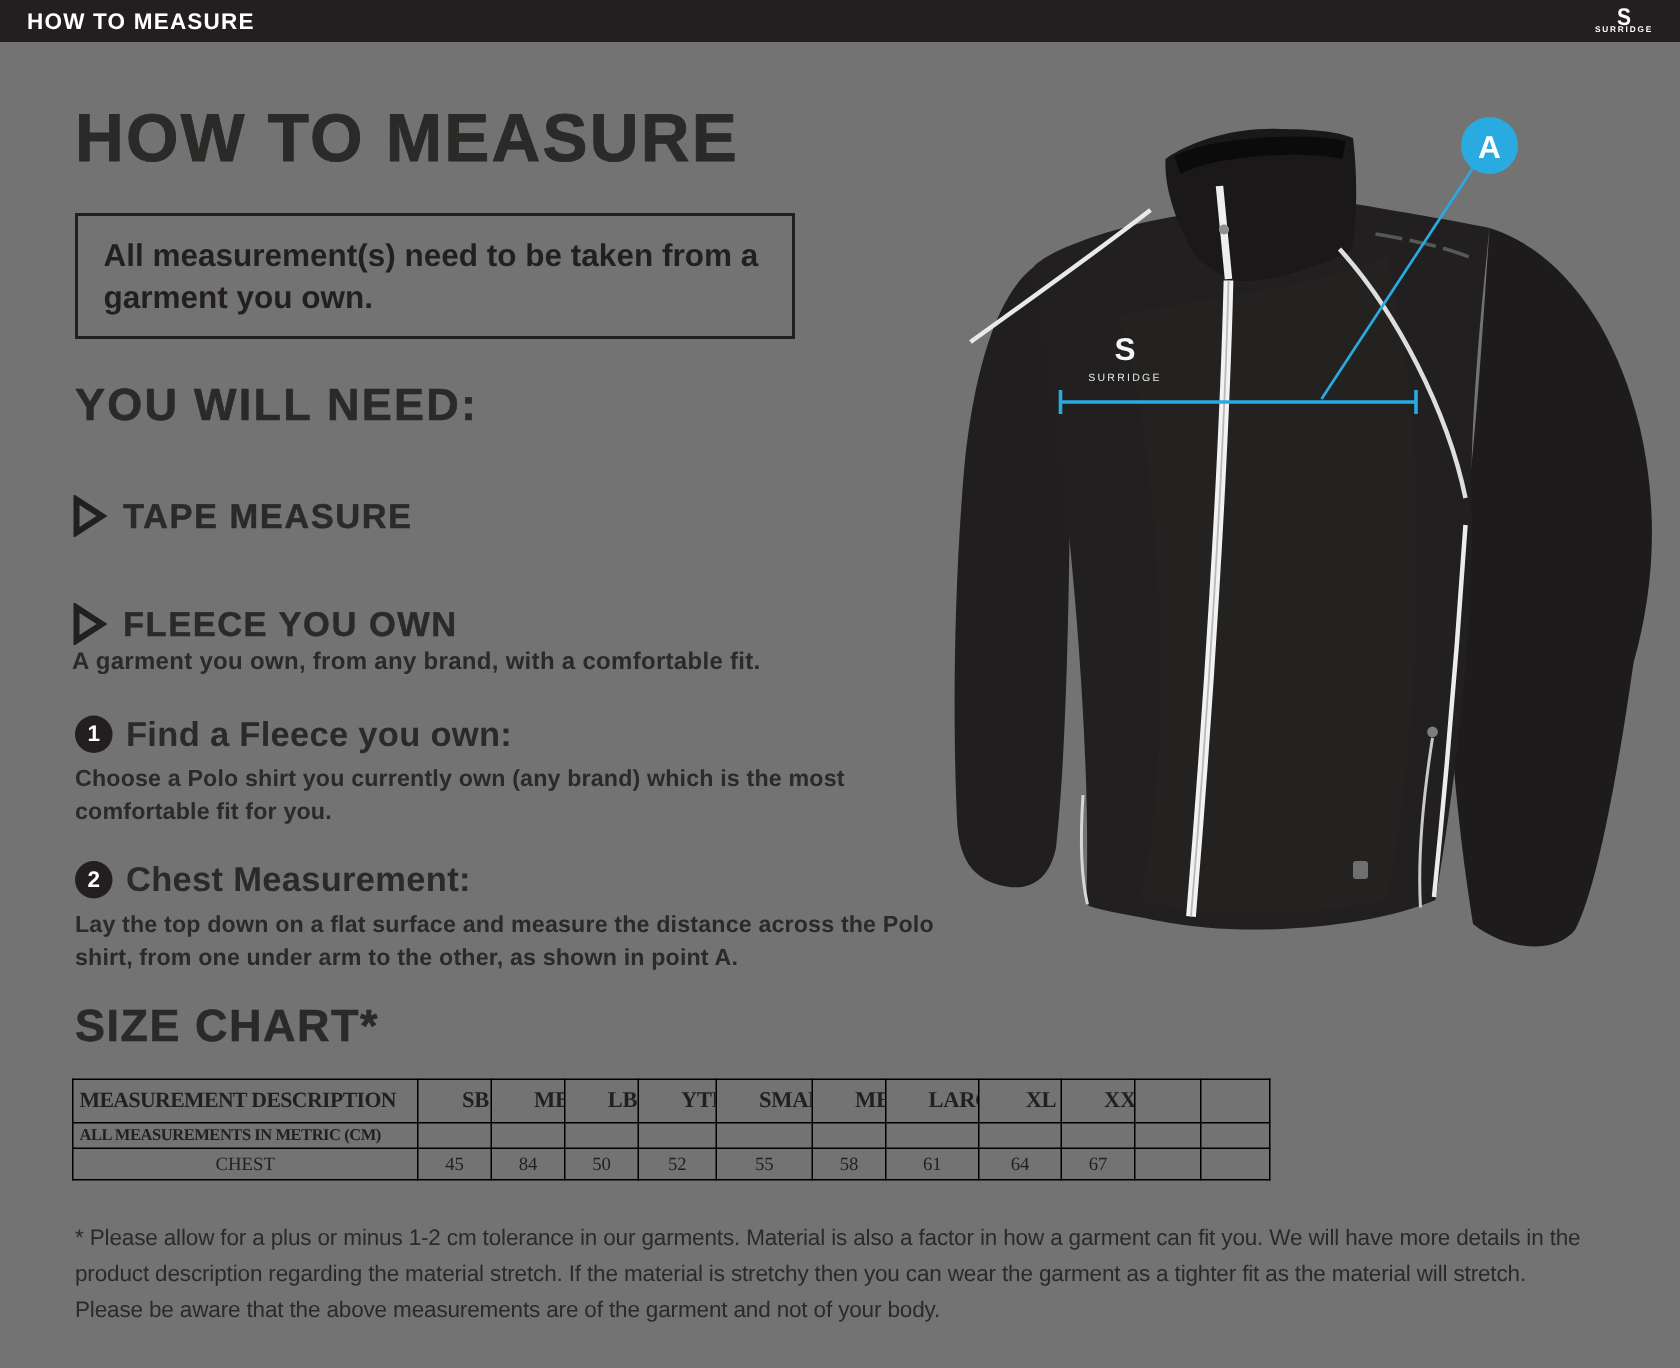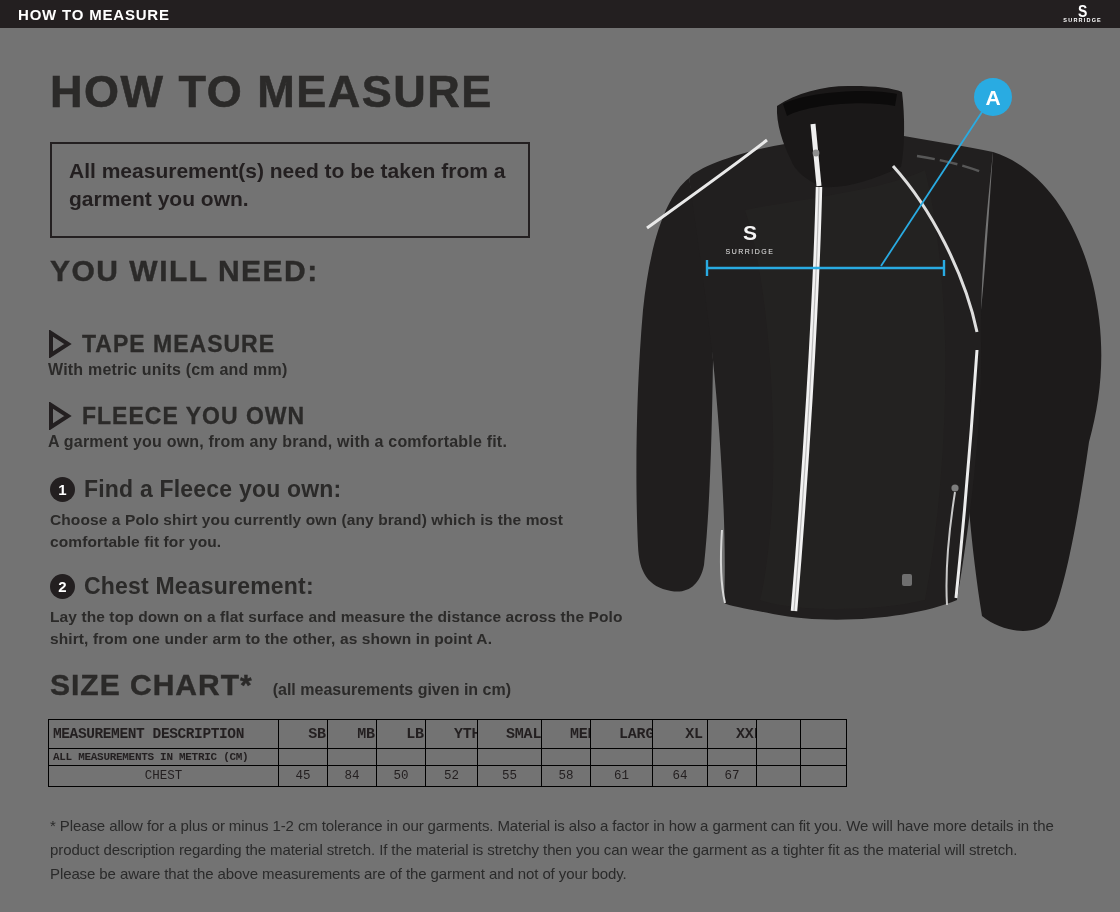--- a/index.html
+++ b/index.html
@@ -27,21 +27,21 @@
     color:#fff; font-size:5.5px; font-weight:bold; letter-spacing:1.2px; margin-top:1px;
   }
 
   
   .h1 {
     position:absolute; left:50px; top:66px;
     font-size:45px; font-weight:bold; letter-spacing:1.5px; color:#2b2a29;
     -webkit-text-stroke:.6px #2b2a29;
   }
   .notice-box {
-    position:absolute; left:50px; top:142px; width:480px; height:96px;
+    position:absolute; left:50px; top:142px; width:480px; height:84px;
     border:2px solid #231f20; padding:13px 16px 0 17px;
     font-size:21px; font-weight:bold; line-height:1.33; color:#231f20;
   }
   .h2 {
     position:absolute; left:50px; top:254px;
     font-size:30px; font-weight:bold; letter-spacing:1.5px; color:#2b2a29;
     -webkit-text-stroke:.4px #2b2a29;
   }
   .need-item { position:absolute; left:48px; width:600px;margin-top:12px; }
   .need-item-1 { top:318px; }
@@ -59,32 +59,32 @@
   .step-2 { top:573px; }
   .step-head { display:flex; align-items:center; gap:9px; }
   .step-num {
     width:25px; height:25px; border-radius:50%; background:#231f20; color:#fff;
     font-size:15px; font-weight:bold; display:flex; align-items:center; justify-content:center;
     flex:0 0 auto;
   }
   .step-title { font-size:23px; font-weight:bold; color:#2b2a29; letter-spacing:.2px; }
   .step-desc { font-size:15.5px; font-weight:bold; color:#2b2a29; margin-top:6px; line-height:1.45; letter-spacing:.1px; }
 
-  .sizechart-head { position:absolute; left:50px; top:668px; display:flex; align-items:baseline; gap:20px; }
+  .sizechart-head { position:absolute; left:50px; top:668px; display:flex; align-items:baseline; gap:10px; }
   .sizechart-title {
     font-size:30px; font-weight:bold; letter-spacing:1px; color:#2b2a29;
     -webkit-text-stroke:.4px #2b2a29;
   }
   .sizechart-sub { font-size:16px; font-weight:bold; color:#2b2a29; }
 
   
   .size-table {
     position:absolute; left:48px; top:719px;
     border-collapse:collapse; table-layout:fixed; width:798px;
-    font-family:Liberation Mono, monospace;
+    font-family:Liberation Serif, serif;
   }
   .size-table th, .size-table td { border:1px solid #000; overflow:hidden; white-space:nowrap; }
   .size-table thead th {
     height:29px; font-size:15px; font-weight:bold; text-align:center; letter-spacing:-.2px;padding-left:28px;
   }
   .size-table thead th.desc-col {
     text-align:left; padding-left:4px; font-size:14.5px; letter-spacing:-.4px;
   }
   .size-table tr.metric-row td { height:17px; font-size:11px; font-weight:bold; }
   .size-table tr.metric-row td:first-child { padding-left:4px; letter-spacing:-.3px; }
@@ -118,21 +118,20 @@
 
   <h2 class="h2">YOU WILL NEED:</h2>
 
   <div class="need-item need-item-1">
     <div class="need-head">
       <svg class="tri-icon" width="24" height="28" viewBox="0 0 24 28">
         <polygon points="3,3 3,25 20,14" fill="none" stroke="#231f20" stroke-width="4" stroke-linejoin="miter"></polygon>
       </svg>
       <span class="need-label">TAPE MEASURE</span>
     </div>
-    <div class="need-desc">With metric units (cm and mm)</div>
   </div>
 
   <div class="need-item need-item-2">
     <div class="need-head">
       <svg class="tri-icon" width="24" height="28" viewBox="0 0 24 28">
         <polygon points="3,3 3,25 20,14" fill="none" stroke="#231f20" stroke-width="4" stroke-linejoin="miter"></polygon>
       </svg>
       <span class="need-label">FLEECE YOU OWN</span>
     </div>
     <div class="need-desc">A garment you own, from any brand, with a comfortable fit.</div>
@@ -149,21 +148,20 @@
   <div class="step step-2">
     <div class="step-head">
       <span class="step-num">2</span>
       <span class="step-title">Chest Measurement:</span>
     </div>
     <div class="step-desc">Lay the top down on a flat surface and measure the distance across the Polo shirt, from one under arm to the other, as shown in point A.</div>
   </div>
 
   <div class="sizechart-head">
     <span class="sizechart-title">SIZE CHART*</span>
-    <span class="sizechart-sub">(all measurements given in cm)</span>
   </div>
 
   <table class="size-table">
     <colgroup>
       <col style="width:230px">
         <col style="width:49px">
         <col style="width:49px">
         <col style="width:49px">
       <col style="width:52px">
         <col style="width:64px">

